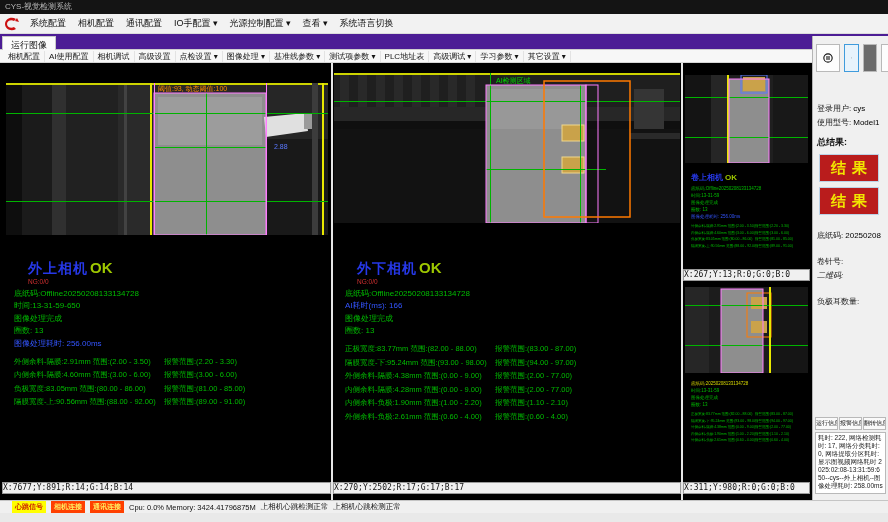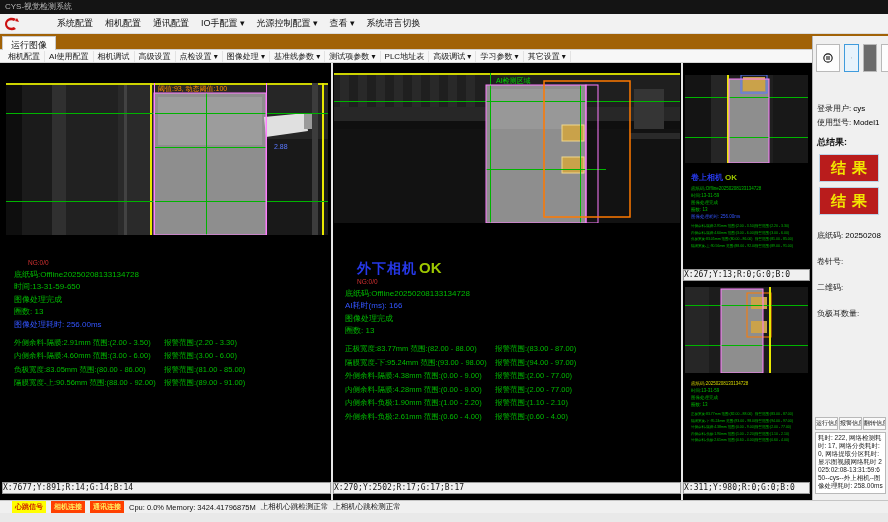--- a/index.html
+++ b/index.html
@@ -3,25 +3,25 @@
 <meta charset="utf-8">
 <style>
   html,body{margin:0;padding:0;background:#c8c8c8;}
   *{box-sizing:border-box;font-family:"Liberation Sans","DejaVu Sans",sans-serif;}
   #app{position:relative;width:888px;height:522px;background:#e9e9e9;overflow:hidden;}
 
   
   #titlebar{position:absolute;left:0;top:0;width:888px;height:14px;background:#141414;color:#b9b9b9;
     font-size:8px;line-height:14px;padding-left:5px;}
   #menubar{position:absolute;left:0;top:14px;width:888px;height:20px;background:#f2f2f2;
-    border-bottom:1px solid #dcdcdc;display:flex;align-items:center;gap:27px;}
+    border-bottom:1px solid #dcdcdc;display:flex;align-items:center;}
   #logo{width:18px;height:16px;margin:0 4px 0 3px;display:inline-block;}
   .menu-items{display:flex;gap:2px;}
   .menu-item{font-size:9px;color:#111;padding:2px 5px;cursor:default;}
-  #tabrow{position:absolute;left:0;top:34px;width:888px;height:16px;background:#a16207;border-bottom:1px solid #cfcfcf;}
+  #tabrow{position:absolute;left:0;top:34px;width:888px;height:16px;background:#4c1d95;border-bottom:1px solid #cfcfcf;}
   .tab{display:inline-block;font-size:9px;color:#222;background:#fbfbfb;border:1px solid #c9c9c9;border-bottom:none;
     padding:2px 8px 1px 8px;margin-left:2px;height:15px;}
   #toolbar{position:absolute;left:0;top:50px;width:812px;height:13px;background:#f7f7f7;border-bottom:1px solid #d5d5d5;
     display:flex;align-items:center;padding-left:4px;}
   .tool-items{display:flex;}
   .tool-item{font-size:8px;color:#151515;padding:0 4px;border-right:1px solid #e3e3e3;white-space:nowrap;}
 
   
   #main{position:absolute;left:0;top:63px;width:812px;height:437px;background:#000;}
   .vsep{position:absolute;top:0;width:2px;height:437px;background:#e6e6e6;}
@@ -155,20 +155,23 @@
         <rect x="0" y="118" width="322" height="1" fill="#00b400"></rect>
         <rect x="148" y="64" width="112" height="1" fill="#00b400"></rect>
         <rect x="200" y="10" width="1" height="142" fill="#00b400"></rect>
         <rect x="148" y="10" width="112" height="142" fill="none" stroke="#ff7dff"></rect>
         <rect x="148" y="0" width="1" height="152" fill="#ff7dff"></rect>
         <rect x="260" y="0" width="1" height="152" fill="#ff7dff"></rect>
         <text x="152" y="8" font-size="7" fill="#ff8c00">阈值:93, 动态阈值:100</text>
         <text x="268" y="66" font-size="7" fill="#5a78ff">2.88</text>
       </svg>
       <div class="cam-text" style="left:12px;top:193px;width:312px;">
+        <div class="cam-title" style="padding-left:14px;">
+          <span class="t-blue-big">外上相机</span><span class="t-ok">OK</span>
+        </div>
         <div class="t-red" style="padding-left:14px;">NG:0/0</div>
         <div class="line t-green">底纸码:Offline20250208133134728</div>
         <div class="line t-green">时间:13-31-59-650</div>
         <div class="line t-green">图像处理完成</div>
         <div class="line t-green">圈数: 13</div>
         <div class="line t-blue">图像处理耗时: 256.00ms</div>
         <div class="rows">
 
             <div class="mrow">
               <span class="t-green m">外侧余料-隔膜:2.91mm 范围:(2.00 - 3.50)</span>
@@ -413,21 +416,21 @@
     <div style="margin-top:10px;">
 
         <div class="pfield" style="margin-top:12px;">
           <span class="lab">底纸码:</span><span class="val">20250208</span>
         </div>
 
         <div class="pfield" style="margin-top:12px;">
           <span class="lab">卷针号:</span><span class="val"></span>
         </div>
 
-        <div class="pfield" style="margin-top:12px;">
+        <div class="pfield" style="margin-top:0;font-style:italic;">
           <span class="lab">二维码:</span><span class="val"></span>
         </div>
 
         <div class="pfield" style="margin-top:12px;">
           <span class="lab">负极耳数量:</span><span class="val"></span>
         </div>
       </div>
     <div id="panel-bottom">
       <div class="ptabs">
 

